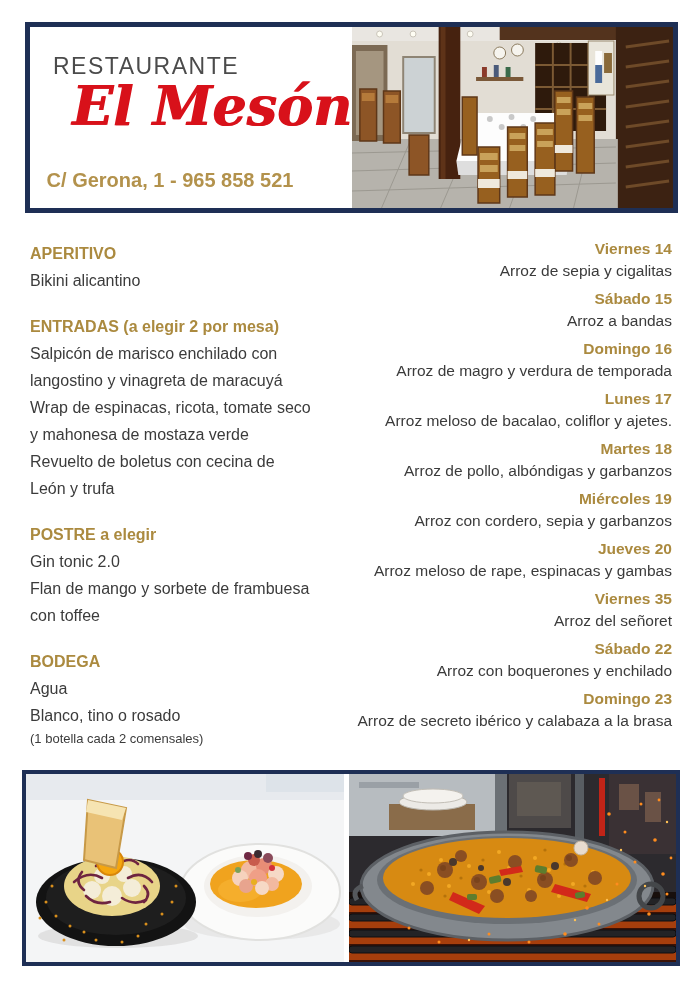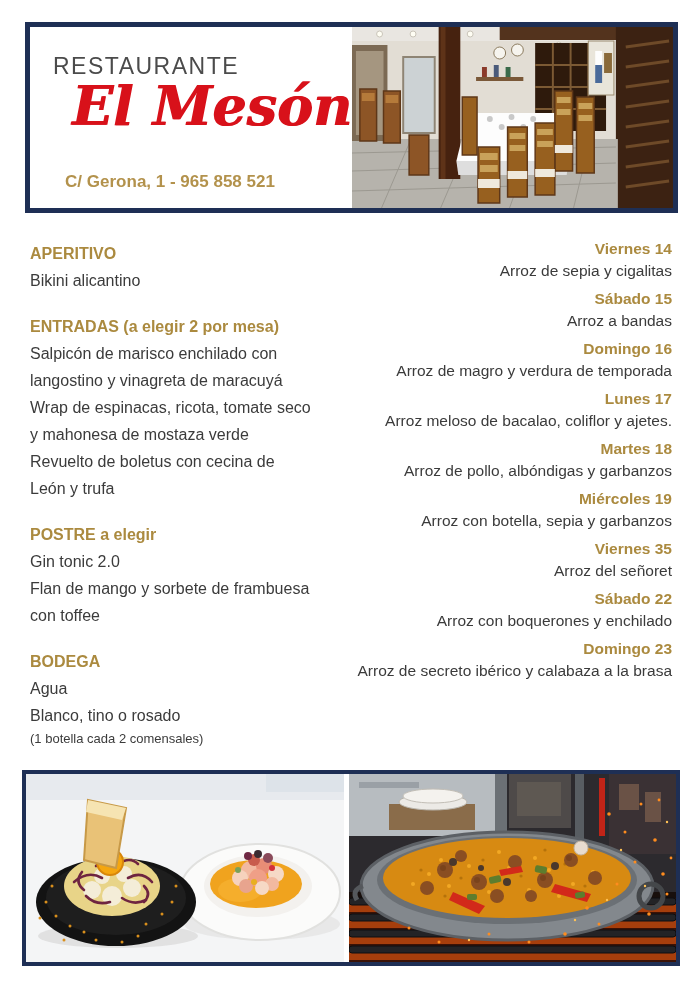--- a/index.html
+++ b/index.html
@@ -19,21 +19,21 @@
     letter-spacing:1.5px;font-weight:400;
   }
   .brand-name{
     position:absolute;left:0;top:52px;width:322px;text-align:right;
     font-family:"DejaVu Serif", serif;font-weight:bold;font-style:italic;
     font-size:54px;color:#d8111a;line-height:1;
     text-shadow:1px 0 0 #d8111a;
   }
   .header-address{
     position:absolute;left:0;bottom:16px;width:280px;text-align:center;
-    font-size:17px;font-weight:600;color:#b3924c;
+    font-size:20px;font-weight:600;color:#b3924c;
   }
   .header-photo{flex:1;position:relative;overflow:hidden;}
   .header-photo svg{display:block;width:100%;height:100%;}
   
   .menu-left{
     position:absolute;left:30px;top:240px;width:330px;
   }
   .m-section{margin-bottom:19px;}
   .m-heading{font-size:16px;font-weight:600;color:#ab8a3f;line-height:27px;}
   .m-item{font-size:16px;color:#3b3b3b;line-height:27px;white-space:pre-line;}
@@ -227,21 +227,25 @@
   <div class="day-block">
     <div class="day-name">Lunes 17</div>
     <div class="day-dish">Arroz meloso de bacalao, coliflor y ajetes.</div>
   </div>
   <div class="day-block">
     <div class="day-name">Martes 18</div>
     <div class="day-dish">Arroz de pollo, albóndigas y garbanzos</div>
   </div>
   <div class="day-block">
     <div class="day-name">Miércoles 19</div>
-    <div class="day-dish">Arroz con botella, sepia y garbanzos</div>
+    <div class="day-dish">Arroz con cordero, sepia y garbanzos</div>
+  </div>
+  <div class="day-block">
+    <div class="day-name">Jueves 20</div>
+    <div class="day-dish">Arroz meloso de rape,  espinacas y gambas</div>
   </div>
   <div class="day-block">
     <div class="day-name">Viernes 35</div>
     <div class="day-dish">Arroz del señoret</div>
   </div>
   <div class="day-block">
     <div class="day-name">Sábado 22</div>
     <div class="day-dish">Arroz con boquerones y enchilado</div>
   </div>
   <div class="day-block">

